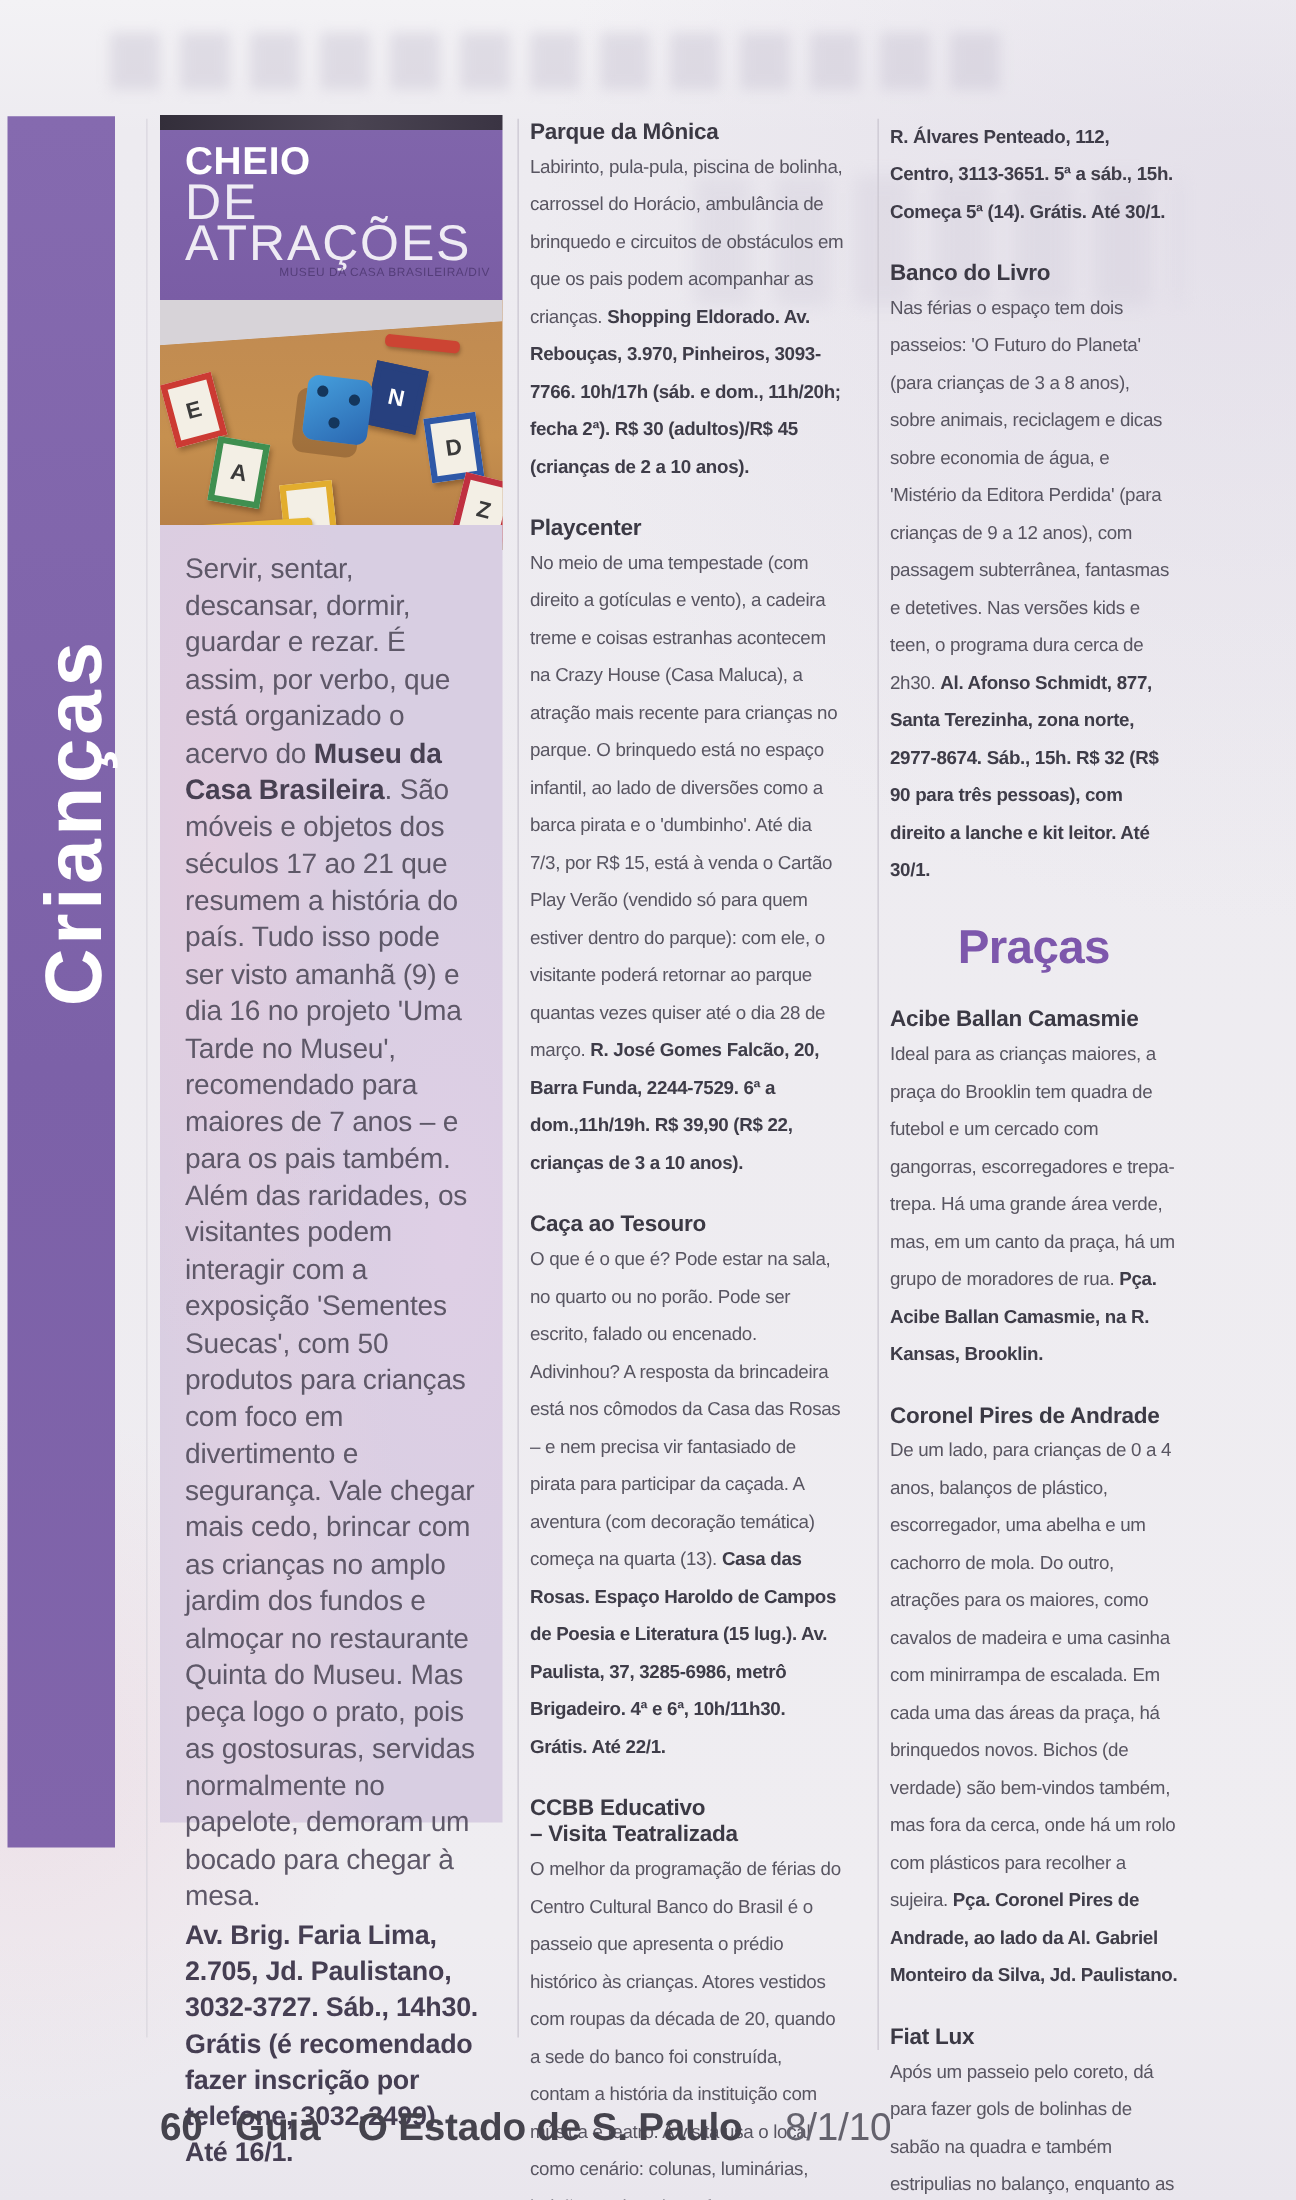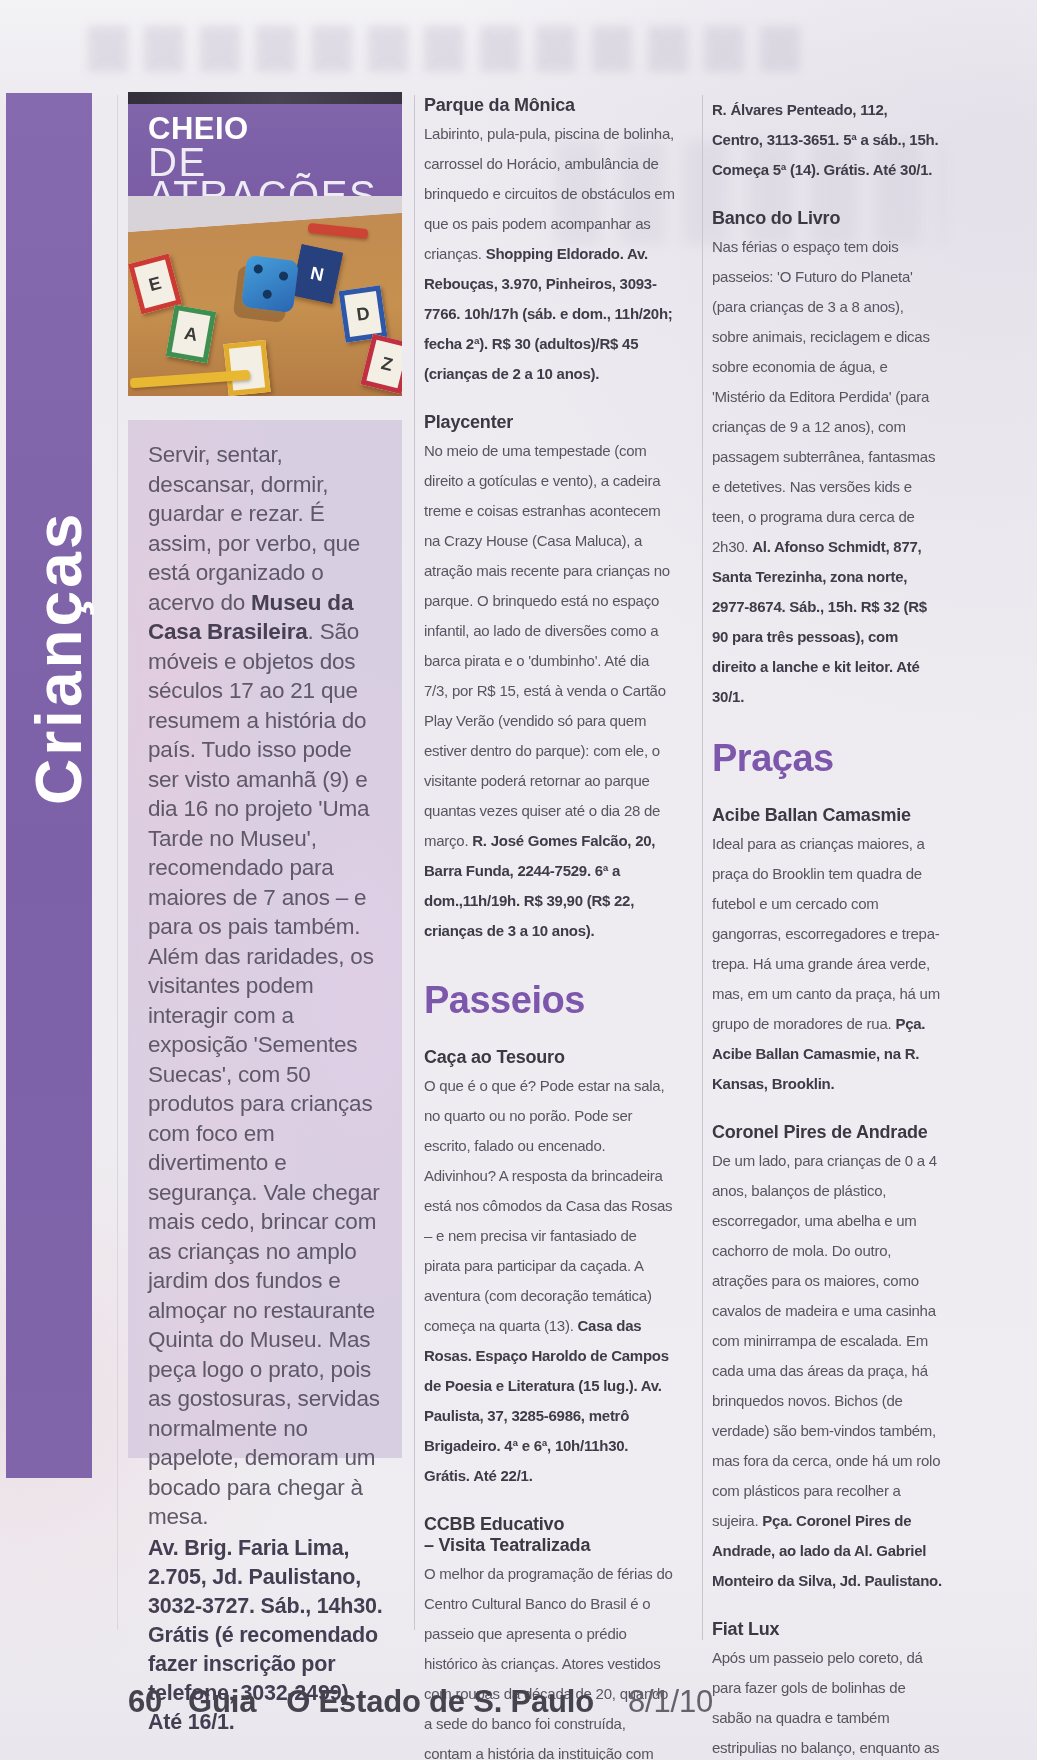--- a/index.html
+++ b/index.html
@@ -24,21 +24,21 @@
   .band-word{position:absolute; left:16px; top:712px; transform-origin:0 0; transform:rotate(-90deg);
     font-size:64px; font-weight:700; color:#ffffff; letter-spacing:3px; white-space:nowrap;}
 
   
   .vrule{position:absolute; width:1px; background:#c9c5cf;}
   .vrule.faint{background:#d9d6de;}
 
   
   .feature-head{position:absolute; left:128px; top:92px; width:274px; height:322px;}
   .feature-topbar{height:12px; background:linear-gradient(90deg,#332e3a,#4a4452 55%,#3a3443);}
-  .feature-purple{height:92px; background:linear-gradient(180deg,#8065ab,#7a5da5); padding:8px 0 12px 20px; box-sizing:border-box;}
+  .feature-purple{height:136px; background:linear-gradient(180deg,#8065ab,#7a5da5); padding:8px 0 12px 20px; box-sizing:border-box;}
   .feature-title1{font-size:31px; font-weight:800; color:#ffffff; letter-spacing:.5px; line-height:34px; margin:0;}
   .feature-title2{font-size:40px; font-weight:400; color:rgba(255,255,255,.88); letter-spacing:1.5px; line-height:33px; margin:0;}
   .feature-credit{font-size:9.5px; color:rgba(52,34,84,.55); text-align:right; padding-right:10px; letter-spacing:.5px; margin-top:1px;}
   .photo{position:relative; height:200px; overflow:hidden;
     background:linear-gradient(180deg,#c08a52 0%, #c6904f 55%, #b47c44 100%);}
   .photo .table-edge{position:absolute; left:0; top:0; width:100%; height:46px;
     background:linear-gradient(176deg,#d7d3d8 55%, transparent 56%);}
   .card{position:absolute; width:32px; height:42px; background:#f3efe5; border:5px solid #cc3a33;
     display:flex; align-items:center; justify-content:center; font-weight:700; font-size:18px; color:#3a3a3a;
     box-shadow:2px 3px 4px rgba(60,30,10,.35);}
@@ -65,21 +65,21 @@
   .feature-body .finfo{display:block; margin-top:2px; font-weight:700; font-size:21.5px; line-height:29px; color:#453e52;}
 
   
   .col{position:absolute; top:95px;}
   .col-mid{left:424px; width:252px;}
   .col-right{left:712px; width:230px;}
   .entry{margin:0 0 23px 0;}
   .entry h3{margin:0 0 3px 0; font-size:18px; line-height:21px; font-weight:700; color:#3b3944; letter-spacing:-.2px; white-space:pre-line;}
   .entry p{margin:0; font-size:15px; line-height:30px; letter-spacing:-.25px; color:#585561;}
   .entry .info{font-weight:700; color:#3e3c48;}
-  .section-heading{margin:34px 0 27px 0; font-size:38px; line-height:40px; font-weight:800; color:#7d57ac; letter-spacing:-.5px;}
+  .section-heading{margin:34px 0 27px 0; font-size:38px; line-height:40px; font-weight:800; color:#7d57ac; letter-spacing:-.5px;text-align:center;}
   .col-right .section-heading{margin-top:26px;}
 
   
   .footer{position:absolute; left:128px; top:1684px; display:flex; align-items:baseline;}
   .footer span{font-size:31px; font-weight:700; color:#45434d; letter-spacing:-.2px;}
   .footer .f-num{margin-right:26px;}
   .footer .f-guia{margin-right:30px;}
   .footer .f-paper{margin-right:34px;}
   .footer .f-date{font-weight:400; color:#64626d;text-align:right;}
 </style>
@@ -142,21 +142,20 @@
 
   <section class="col col-mid">
     <div class="entry">
       <h3>Parque da Mônica</h3>
       <p><span>Labirinto, pula-pula, piscina de bolinha, carrossel do Horácio, ambulância de brinquedo e circuitos de obstáculos em que os pais podem acompanhar as crianças. </span><span class="info">Shopping Eldorado. Av. Rebouças, 3.970, Pinheiros, 3093-7766. 10h/17h (sáb. e dom., 11h/20h; fecha 2ª). R$ 30 (adultos)/R$ 45 (crianças de 2 a 10 anos).</span></p>
     </div>
     <div class="entry">
       <h3>Playcenter</h3>
       <p><span>No meio de uma tempestade (com direito a gotículas e vento), a cadeira treme e coisas estranhas acontecem na Crazy House (Casa Maluca), a atração mais recente para crianças no parque. O brinquedo está no espaço infantil, ao lado de diversões como a barca pirata e o 'dumbinho'. Até dia 7/3, por R$ 15, está à venda o Cartão Play Verão (vendido só para quem estiver dentro do parque): com ele, o visitante poderá retornar ao parque quantas vezes quiser até o dia 28 de março. </span><span class="info">R. José Gomes Falcão, 20, Barra Funda, 2244-7529. 6ª a dom.,11h/19h. R$ 39,90 (R$ 22, crianças de 3 a 10 anos).</span></p>
     </div>
-    <h2 class="section-heading">Passeios</h2>
     <div class="entry">
       <h3>Caça ao Tesouro</h3>
       <p><span>O que é o que é? Pode estar na sala, no quarto ou no porão. Pode ser escrito, falado ou encenado. Adivinhou? A resposta da brincadeira está nos cômodos da Casa das Rosas – e nem precisa vir fantasiado de pirata para participar da caçada. A aventura (com decoração temática) começa na quarta (13). </span><span class="info">Casa das Rosas. Espaço Haroldo de Campos de Poesia e Literatura (15 lug.). Av. Paulista, 37, 3285-6986, metrô Brigadeiro. 4ª e 6ª, 10h/11h30. Grátis. Até 22/1.</span></p>
     </div>
     <div class="entry">
       <h3>CCBB Educativo
 – Visita Teatralizada</h3>
       <p><span>O melhor da programação de férias do Centro Cultural Banco do Brasil é o passeio que apresenta o prédio histórico às crianças. Atores vestidos com roupas da década de 20, quando a sede do banco foi construída, contam a história da instituição com música e teatro. A visita usa o local como cenário: colunas, luminárias, balcões e elevadores foram frequentados por barões do café.</span><span class="info"></span></p>
     </div>
   </section>

